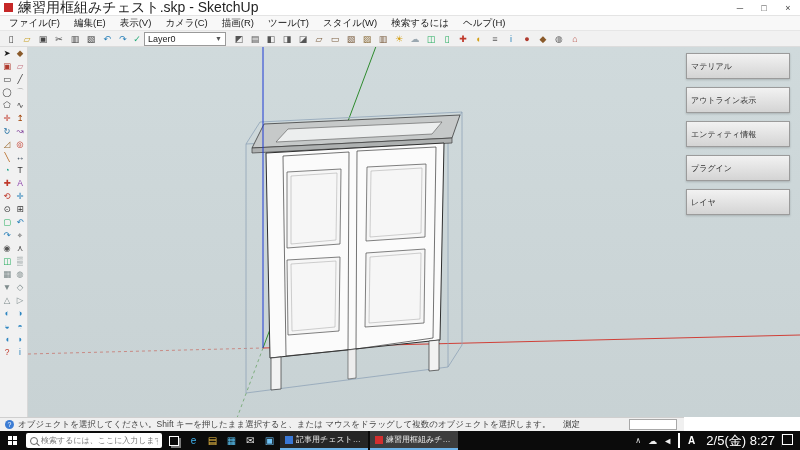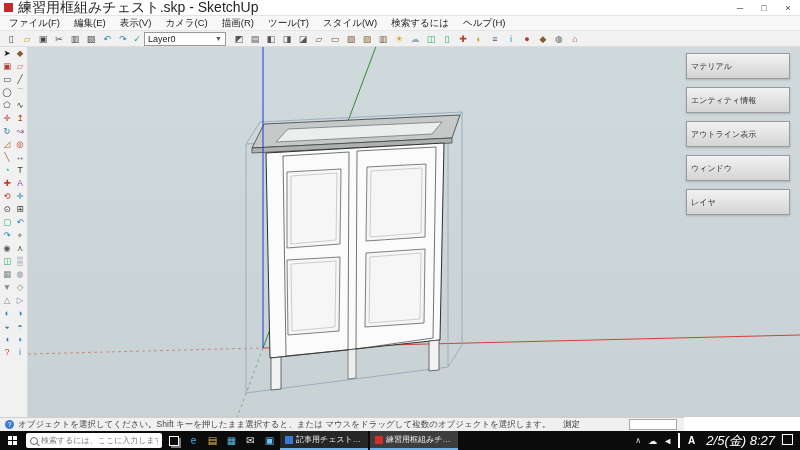--- a/index.html
+++ b/index.html
@@ -79,21 +79,21 @@
   .winbtn:last-child{background:#3d3d3d;}
   .winbtn .appicon2{width:8px;height:8px;flex:none;}
   .winbtn-label{font-size:8px;color:#eee;white-space:nowrap;overflow:hidden;text-overflow:ellipsis;}
   .tray{margin-left:auto;display:flex;align-items:center;}
   .tray span{display:inline-block;}
   .tray-chev{font-size:8px;padding:0 4px;color:#ddd;}
   .tray-ic{font-size:9px;padding:0 3px;color:#eee;}
   .netbars{display:flex;align-items:flex-end;gap:1px;padding:0 3px;}
   .netbars i{width:2px;background:#fff;display:block;}
   .ime{font-size:10px;font-weight:bold;padding:0 5px;}
-  .clock{font-size:13px;padding:0 6px;white-space:nowrap;display:flex;align-items:center;font-style:italic;}
+  .clock{font-size:13px;padding:0 6px;white-space:nowrap;display:flex;align-items:center;}
   .action{width:18px;display:flex;align-items:center;justify-content:center;border-left:1px solid #222;}
   .acbox{width:9px;height:9px;border:1px solid #fff;}
 </style>
 </head>
 <body>
 
 <div class="abs titlebar">
   <span class="app-icon"></span>
   <span class="title-text">練習用框組みチェスト.skp - SketchUp</span>
   <div class="win-controls">
@@ -459,30 +459,30 @@
     </g>
   </svg>
 
   <div class="panels">
 
       <div class="panel">
         <span>マテリアル</span>
       </div>
 
       <div class="panel">
+        <span>アウトライン表示</span>
+      </div>
+
+      <div class="panel">
         <span>エンティティ情報</span>
       </div>
 
+
       <div class="panel">
-        <span>アウトライン表示</span>
-      </div>
-
-
-      <div class="panel">
-        <span>ウィンドウ</span>
+        <span>プラグイン</span>
       </div>
 
       <div class="panel">
         <span>レイヤ</span>
       </div>
     </div>
 </div>
 
 <div class="abs statusbar">
   <span class="status-icon">?</span>

